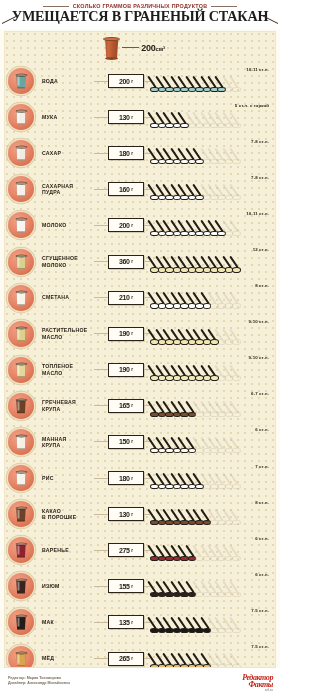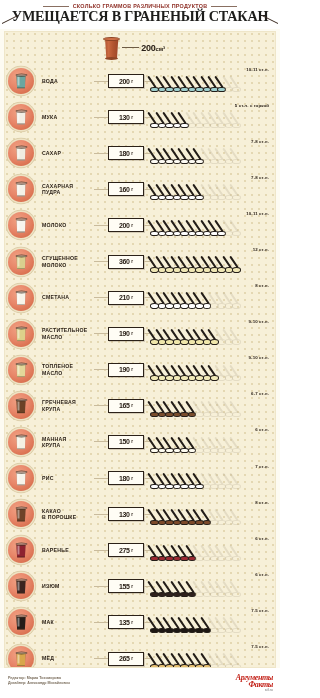--- a/index.html
+++ b/index.html
@@ -1445,19 +1445,19 @@
       </div>
   </div>
 
   <div class="footer">
     <div class="credits">
       <div>Редактор: Мария Тихомирова</div>
       <div>Дизайнер: Александр Михайлович</div>
     </div>
     <div class="logo">
       <div class="logo-stack">
-        <div class="a1">Аргументы</div>
+        <div class="a1">Редактор</div>
         <div class="a2">Факты</div>
         <div class="tagline">aif.ru</div>
       </div>
     </div>
   </div>
 </div>
 
 </body></html>

